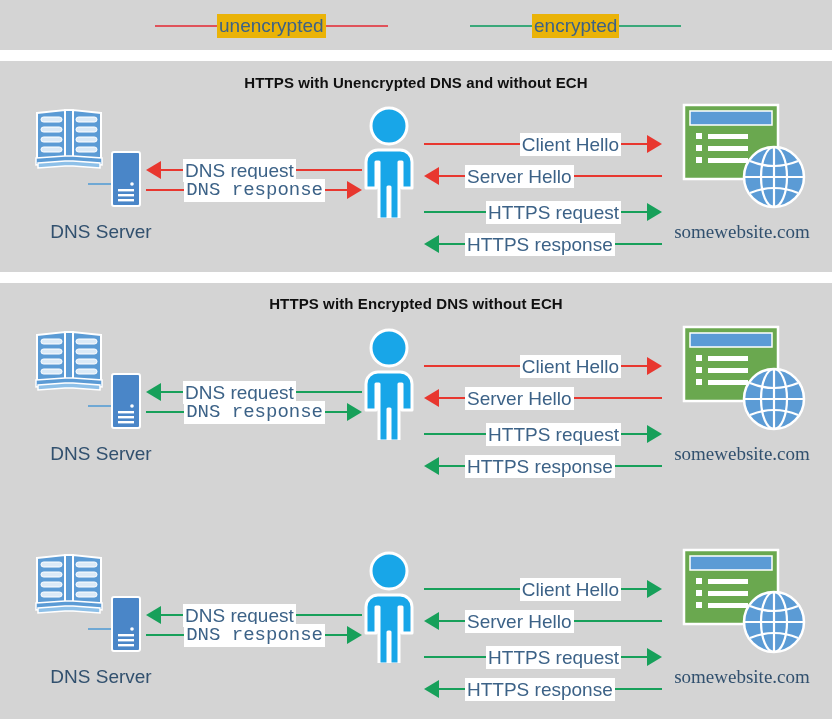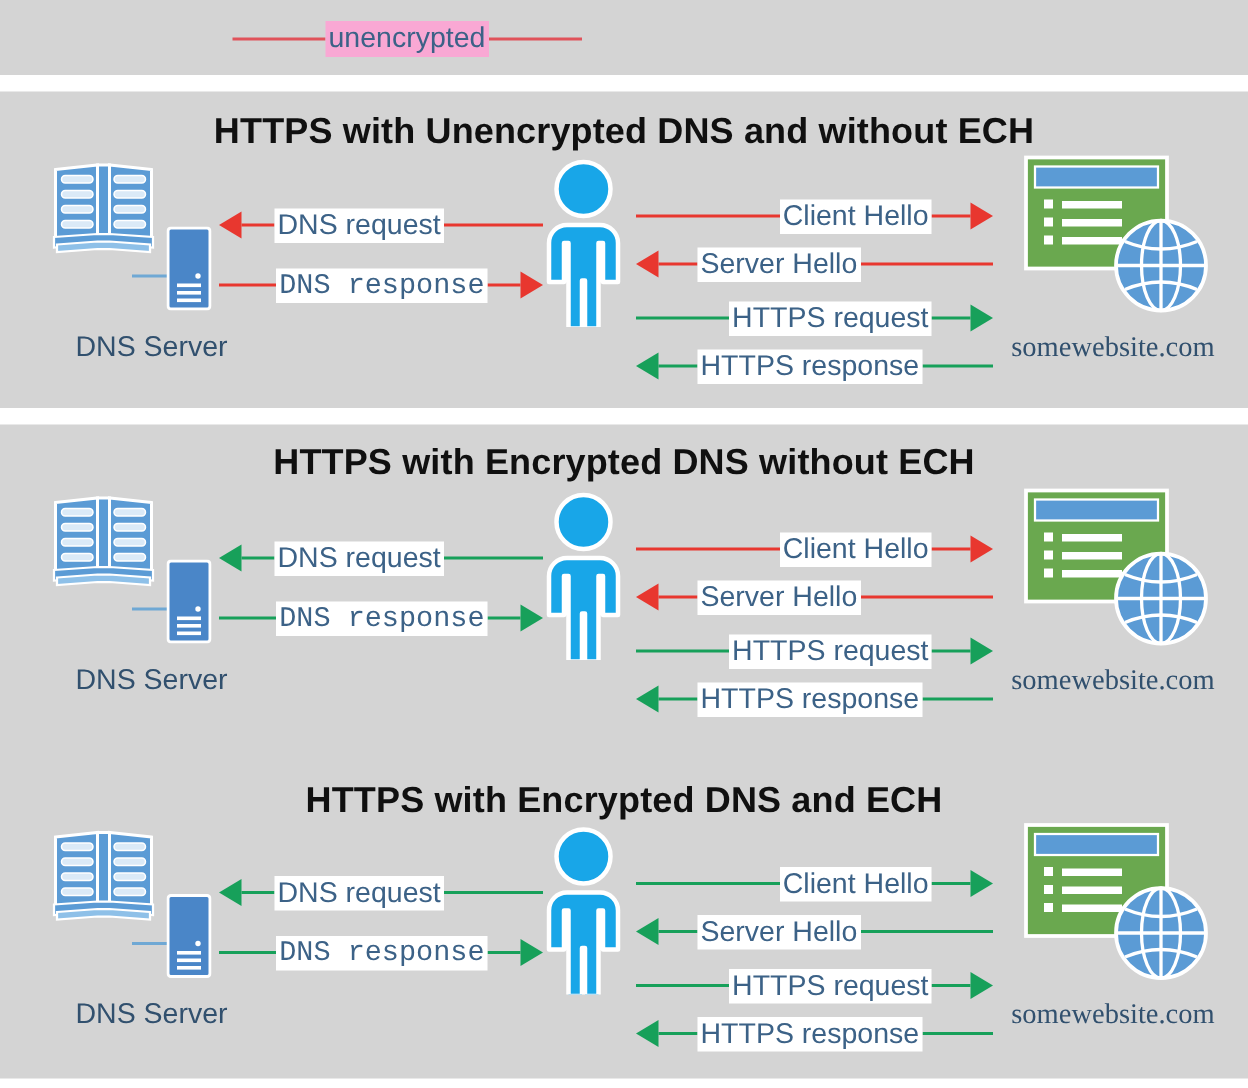--- a/index.html
+++ b/index.html
@@ -18,32 +18,32 @@
   }
   #legend-panel{top:0;height:50px;}
   #panel-1{top:61px;height:211px;}
   #panel-2{top:283px;height:271px;}
   #panel-3{top:506px;height:213px;}
 
   
   .legend-item{position:absolute;top:14px;height:24px;display:flex;align-items:center;}
   .legend-line{height:0;border-top:2px solid #000;width:62px;}
   .legend-label{
-    background:#f9a8d4;color:#3c6287;font-size:19px;line-height:22px;
+    background:#eab308;color:#3c6287;font-size:19px;line-height:22px;
     padding:1px 2px;white-space:nowrap;
   }
   #legend-unencrypted{left:155px;}
   #legend-unencrypted .legend-line{border-color:#e0525a;}
   #legend-encrypted{left:470px;}
   #legend-encrypted .legend-line{border-color:#3aa87a;}
 
   
   .panel-title{
     position:absolute;left:0;width:832px;text-align:center;
-    font-size:24px;font-weight:bold;color:#101010;
+    font-size:15px;font-weight:bold;color:#101010;
     letter-spacing:.1px;
   }
   #panel-1 .panel-title{top:13px;}
   #panel-2 .panel-title{top:12px;}
   #panel-3 .panel-title{top:14px;}
 
   
   .dns-group{position:absolute;left:26px;top:42px;width:150px;height:155px;}
   .book-icon{position:absolute;left:6px;top:0px;}
   .server-icon{position:absolute;left:85px;top:48px;}
@@ -93,33 +93,38 @@
 
   
   .msg.dns{left:146px;width:216px;}
   .msg.dns.left .seg{width:28px;}
   .msg.dns.right .seg{width:28px;}
 
   
   .msg.web{left:424px;width:238px;}
 
   
-  .r1{top:76px;} .r2{top:116px;font-family:Liberation Mono, monospace;}
+  .r1{top:96px;} .r2{top:116px;font-family:Liberation Mono, monospace;}
   .w1{top:70px;} .w2{top:102px;text-align:center;} .w3{top:138px;} .w4{top:170px;}
 </style>
 </head>
 <body>
 
 <div class="stage">
 
   <div class="panel" id="legend-panel" style="background: rgb(212, 212, 212);">
     <div class="legend-item" id="legend-unencrypted">
       <span class="legend-line" style="border-top-color: rgb(224, 82, 90);"></span>
       <span class="legend-label">unencrypted</span>
       <span class="legend-line" style="border-top-color: rgb(224, 82, 90);"></span>
+    </div>
+    <div class="legend-item" id="legend-encrypted">
+      <span class="legend-line" style="border-top-color: rgb(58, 168, 122);"></span>
+      <span class="legend-label">encrypted</span>
+      <span class="legend-line" style="border-top-color: rgb(58, 168, 122);"></span>
     </div>
   </div>
 
   <div class="panel" id="panel-1" style="background: rgb(212, 212, 212);">
     <div class="panel-title">HTTPS with Unencrypted DNS and without ECH</div>
     <div class="dns-group">
         <span class="book-icon"><svg width="74" height="70" viewBox="0 0 74 70">
             <g stroke="#ffffff" stroke-width="2">
               <path d="M5 10 L33 7 L33 55 L5 57 Z" fill="#5b9bd5"></path>
               <path d="M69 10 L41 7 L41 55 L69 57 Z" fill="#5b9bd5"></path>
@@ -320,21 +325,20 @@
         <div class="msg web left green w4">
           <span class="head"></span>
           <span class="seg" style="flex: 0 0 26px;"></span>
           <span class="lbl">HTTPS response</span>
           <span class="seg" style="flex: 1 1 auto;"></span>
         </div>
       </div>
   </div>
 
   <div class="panel" id="panel-3" style="background: rgb(212, 212, 212);">
-    <div class="panel-title">HTTPS with Encrypted DNS and ECH</div>
     <div class="dns-group">
         <span class="book-icon"><svg width="74" height="70" viewBox="0 0 74 70">
             <g stroke="#ffffff" stroke-width="2">
               <path d="M5 10 L33 7 L33 55 L5 57 Z" fill="#5b9bd5"></path>
               <path d="M69 10 L41 7 L41 55 L69 57 Z" fill="#5b9bd5"></path>
               <rect x="33" y="7" width="8" height="48" fill="#5b9bd5"></rect>
             </g>
             <g fill="#dbeaf7" stroke="#ffffff" stroke-width="1">
               <rect x="9" y="14" width="21" height="5" rx="2.5"></rect>
               <rect x="44" y="14" width="21" height="5" rx="2.5"></rect>

